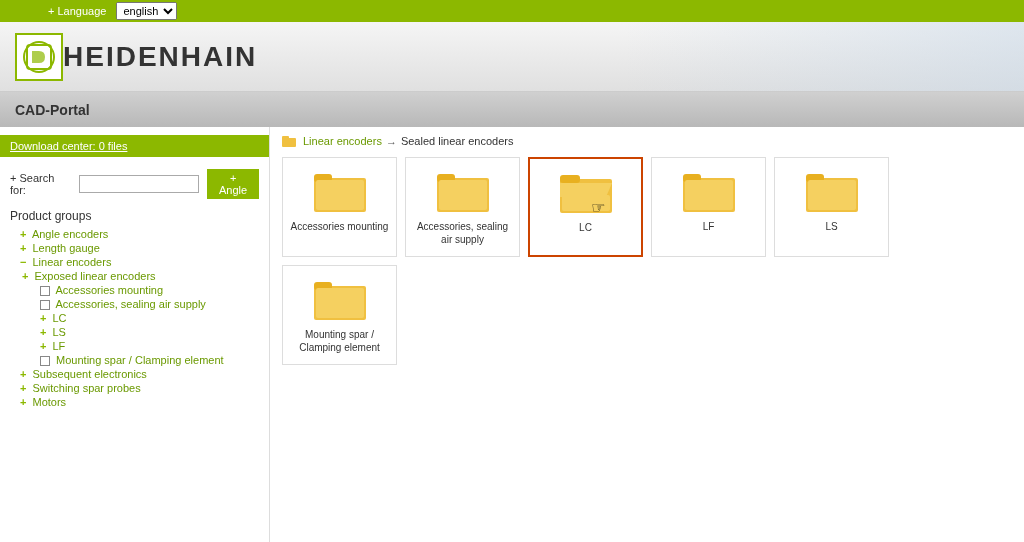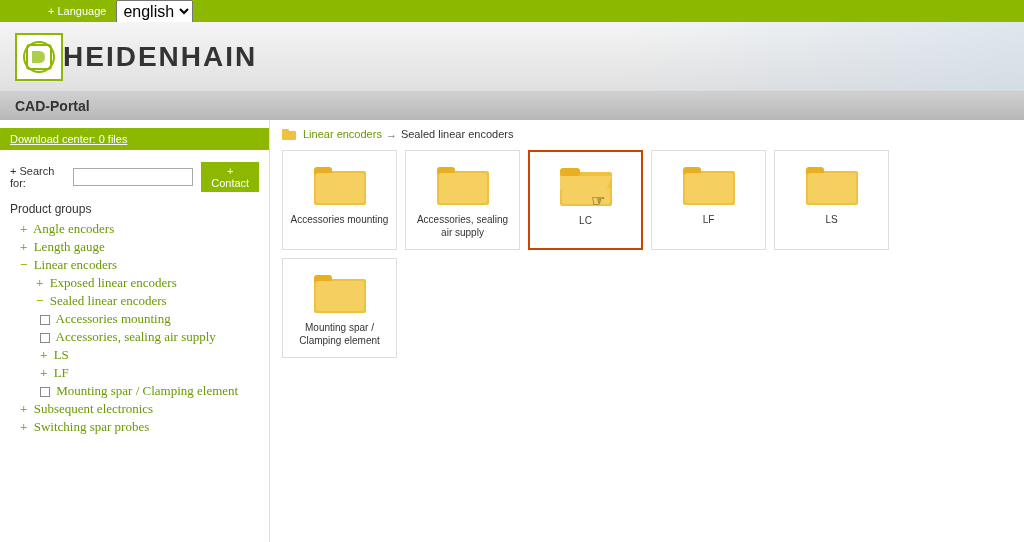--- a/index.html
+++ b/index.html
@@ -14,21 +14,21 @@
       padding: 0 10px;
       justify-content: space-between;
     }
     #top-nav-left { display: flex; gap: 12px; }
     #top-nav-left a, #top-nav-right a {
       color: #fff;
       text-decoration: none;
       font-size: 11px;
     }
     #top-nav-right { display: flex; align-items: center; gap: 10px; color: #fff; font-size: 11px; margin-left: 38px; }
-    #top-nav-right select { font-size: 16px; padding: 1px 2px; }
+    #top-nav-right select { font-size: 11px; padding: 1px 2px; }
 
     
     #header {
       background: linear-gradient(to bottom, #f5f5f5, #e0e0e0);
       height: 70px;
       display: flex;
       align-items: center;
       justify-content: flex-start;
       padding: 0 15px;
       border-bottom: 1px solid #ccc;
@@ -58,21 +58,21 @@
       position: absolute;
       right: 0; top: 0;
       width: 400px; height: 70px;
       background: linear-gradient(to right, transparent, #c8d8e8);
       opacity: 0.5;
     }
 
     
     #sub-header {
       background: linear-gradient(to bottom, #d0d0d0, #b8b8b8);
-      height: 28px;
+      height: 35px;
       display: flex;
       align-items: center;
       padding: 0 15px;
     }
     #sub-header span {
       font-size: 14px;
       font-weight: bold;
       color: #333;
     }
 
@@ -127,28 +127,27 @@
 
     .product-groups-title {
       font-weight: normal;
       font-size: 12px;
       color: #333;
       padding: 2px 10px 4px 10px;
     }
 
     .tree-item {
       padding: 1px 10px;
-      font-size: 13px;
+      font-size: 11px;
       color: #555;
       cursor: pointer;
-      font-family: Liberation Serif, serif;
     }
     .tree-item a { color: #6a9900; text-decoration: none; }
     .tree-item.indent1 { padding-left: 20px; }
-    .tree-item.indent2 { padding-left: 36px; }
+    .tree-item.indent2 { padding-left: 22px; }
     .tree-item.indent3 { padding-left: 40px; }
 
     .plus { color: #8cb800; font-weight: bold; margin-right: 3px; }
     .minus { color: #8cb800; font-weight: bold; margin-right: 3px; }
     .checkbox-sq { 
       display: inline-block; width: 10px; height: 10px; 
       border: 1px solid #888; margin-right: 3px; vertical-align: middle;
     }
 
     
@@ -259,71 +258,75 @@
 
 <div id="main">
 
   <div id="sidebar">
     <div id="download-center">
       <a>Download center: 0 files</a>
     </div>
     <div class="search-row">
       <span class="search-label">+ Search for:</span>
       <input class="search-input" type="text" style="">
-      <button class="search-btn">+ Contact</button>
+      <button class="search-btn">+ Angle</button>
     </div>
     <div class="product-groups-title">Product groups</div>
 
     <div class="tree-item indent1">
       <span class="plus">+</span>
       <a>Angle encoders</a>
     </div>
     <div class="tree-item indent1">
       <span class="plus">+</span>
       <a>Length gauge</a>
     </div>
     <div class="tree-item indent1">
       <span class="minus">−</span>
       <a>Linear encoders</a>
     </div>
     <div class="tree-item indent2">
       <span class="plus">+</span>
       <a>Exposed linear encoders</a>
     </div>
-    <div class="tree-item indent2">
-      <span class="minus">−</span>
-      <a>Sealed linear encoders</a>
-    </div>
     <div class="tree-item indent3">
       <span class="checkbox-sq"></span>
       <a>Accessories mounting</a>
     </div>
     <div class="tree-item indent3">
       <span class="checkbox-sq"></span>
       <a>Accessories, sealing air supply</a>
     </div>
     <div class="tree-item indent3">
       <span class="plus">+</span>
+      <a>LC</a>
+    </div>
+    <div class="tree-item indent3">
+      <span class="plus">+</span>
       <a>LS</a>
     </div>
     <div class="tree-item indent3">
       <span class="plus">+</span>
       <a>LF</a>
     </div>
     <div class="tree-item indent3">
       <span class="checkbox-sq"></span>
       <a>Mounting spar / Clamping element</a>
     </div>
     <div class="tree-item indent1">
       <span class="plus">+</span>
       <a>Subsequent electronics</a>
     </div>
     <div class="tree-item indent1">
       <span class="plus">+</span>
       <a>Switching spar probes</a>
+    </div>
+    <div class="tree-item indent1">
+      <span class="plus">+</span>
+      <a>Motors</a>
     </div>
   </div>
 
   <div id="content">
 
     <div id="breadcrumb">
       <span class="bc-folder">
         <span class="bc-folder-tab"></span>
         <span class="bc-folder-body"></span>
       </span>

